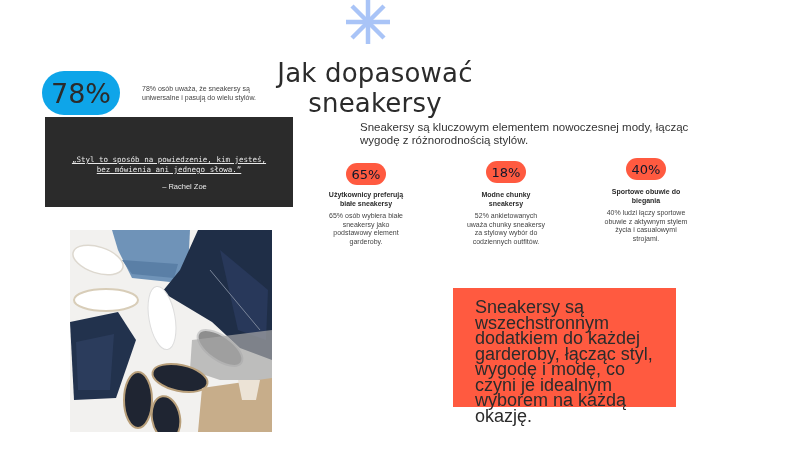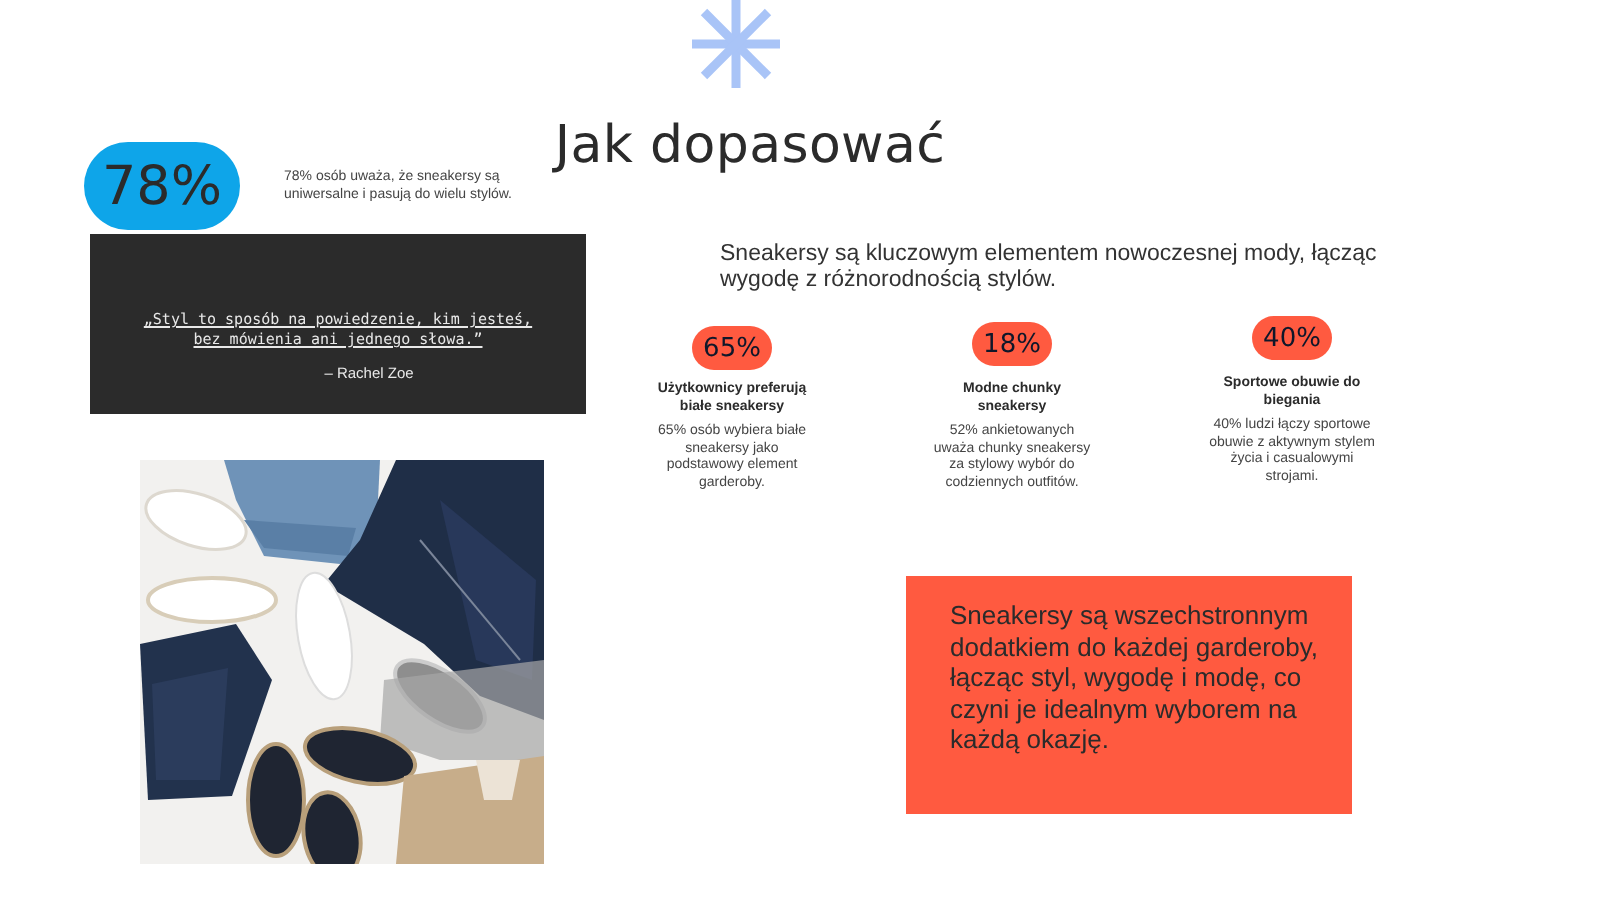--- a/index.html
+++ b/index.html
@@ -11,38 +11,39 @@
   .stat-note { left:142px; top:84px; width:140px; font-size:7px; line-height:9px; color:#444; }
   .quote-box { left:45px; top:117px; width:248px; height:90px; background:#2b2b2b; color:#e9e9e9; text-align:center; box-sizing:border-box; padding-top:38px; font-family:"DejaVu Sans Mono", monospace; }
   .quote-text { font-size:7.5px; line-height:10px; padding:0 18px;text-decoration:underline; }
   .quote-author { font-size:7.5px; margin-top:7px; font-family:"Liberation Sans", sans-serif;margin-left:31px; }
   .intro { left:360px; top:121px; width:340px; font-size:11.5px; line-height:13px; color:#333; }
   .stat-col { width:84px; text-align:center; }
   .pill { display:inline-flex; align-items:center; justify-content:center; width:40px; height:22px; background:#ff5a40; border-radius:11px; font-size:13px; color:#0f172a; font-family:"DejaVu Sans", sans-serif; }
   .stat-head { font-weight:bold; font-size:7px; line-height:8.5px; color:#2b2b2b; margin-top:6px; }
   .stat-body { font-size:7px; line-height:8.5px; color:#444; margin-top:4px; }
   .photo { left:70px; top:230px; width:202px; height:202px; background:#f1f0ee; overflow:hidden; }
-  .orange-box { left:453px; top:288px; width:223px; height:119px; background:#ff5a40; box-sizing:border-box; padding:12px 10px 0 22px; font-size:13px; line-height:15.5px; color:#2b2b2b; }
+  .orange-box { left:453px; top:288px; width:223px; height:119px; background:#ff5a40; box-sizing:border-box; padding:12px 10px 0 22px; font-size:18px; line-height:15.5px; color:#2b2b2b; }
 </style>
 </head>
 <body>
 
 <div class="abs star">
   <svg width="48" height="44" viewBox="0 0 48 44">
     <g stroke="#a9c4f7" stroke-width="4.5" stroke-linecap="butt">
       <line x1="24" y1="0" x2="24" y2="44"></line>
       <line x1="2" y1="22" x2="46" y2="22"></line>
       <line x1="8" y1="6" x2="40" y2="38"></line>
       <line x1="40" y1="6" x2="8" y2="38"></line>
     </g>
   </svg>
 </div>
 
 <div class="abs title">
   <div>Jak dopasować</div>
+  <div>sneakersy</div>
 </div>
 
 <div class="abs pill-big">78%</div>
 <div class="abs stat-note">78% osób uważa, że sneakersy są uniwersalne i pasują do wielu stylów.</div>
 
 <div class="abs quote-box">
   <div class="quote-text">„Styl to sposób na powiedzenie, kim jesteś, bez mówienia ani jednego słowa.”</div>
   <div class="quote-author">– Rachel Zoe</div>
 </div>
 

